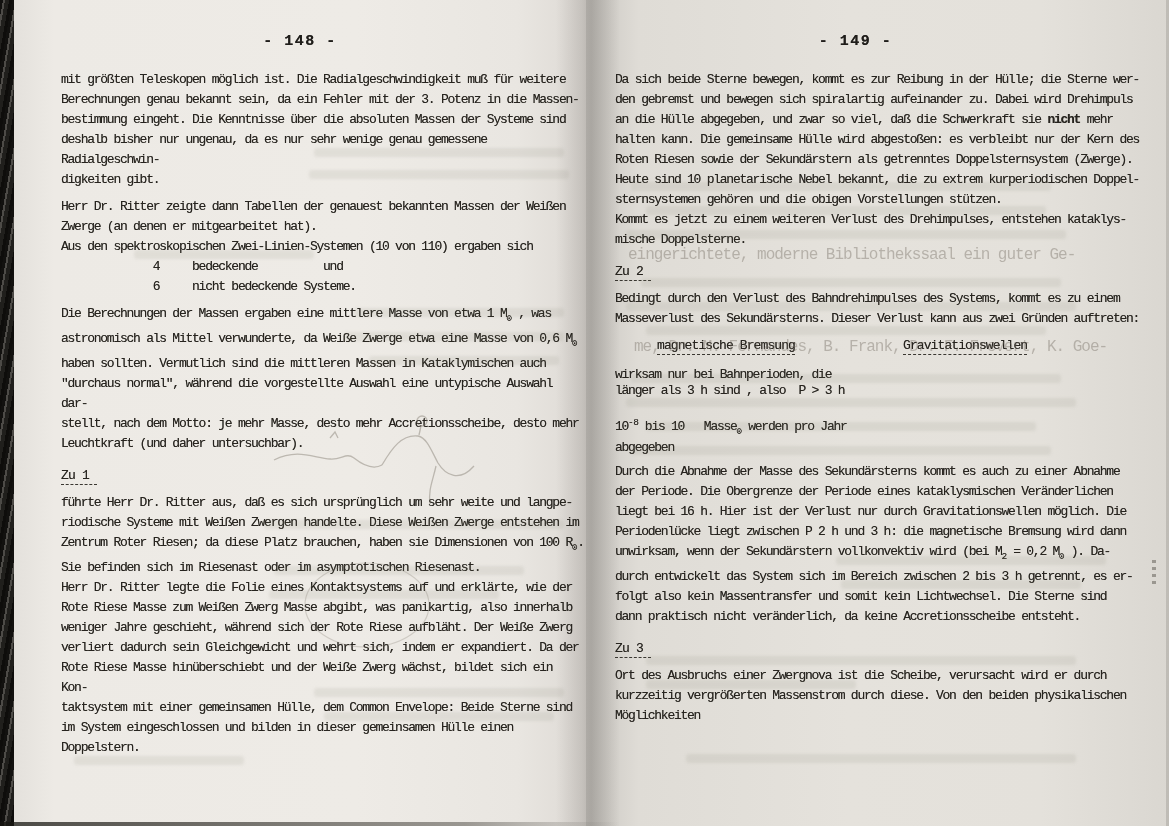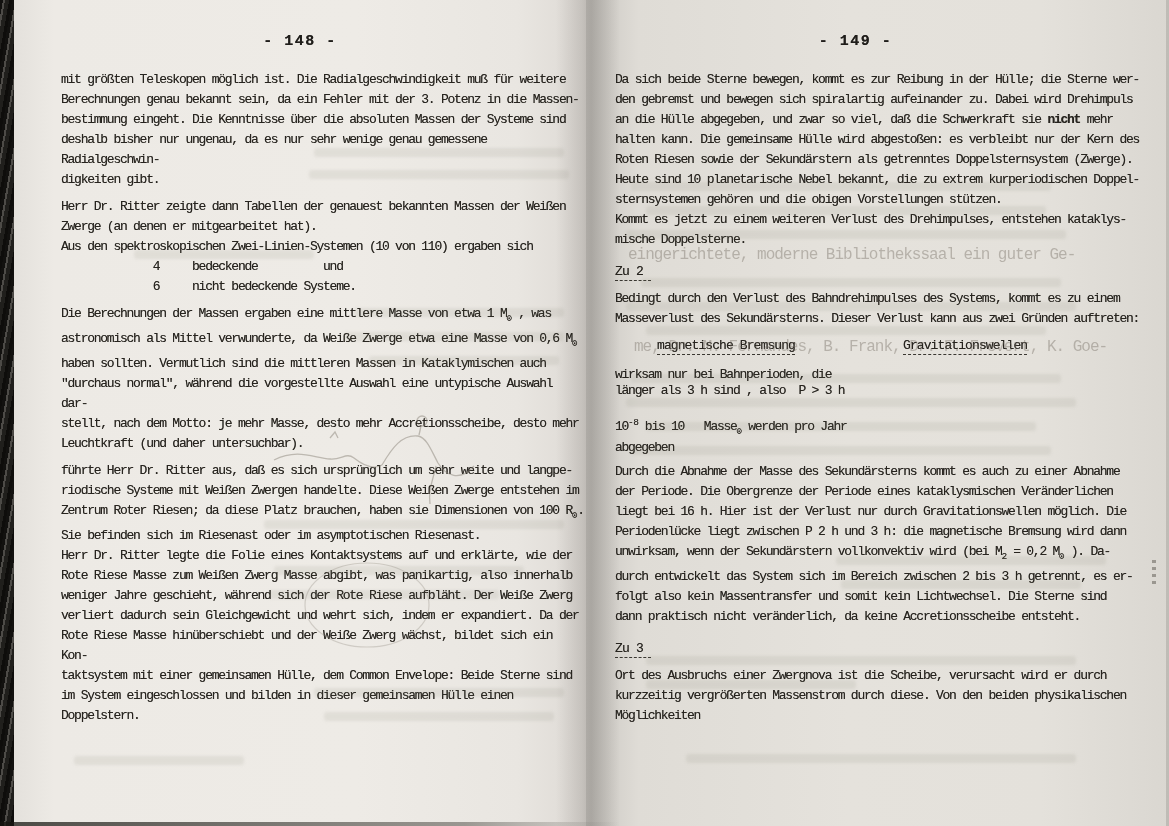--- a/index.html
+++ b/index.html
@@ -114,20 +114,21 @@
 Zwerge (an denen er mitgearbeitet hat).
 Aus den spektroskopischen Zwei-Linien-Systemen (10 von 110) ergaben sich
               4     bedeckende          und
               6     nicht bedeckende Systeme.</div>
         <div class="para">Die Berechnungen der Massen ergaben eine mittlere Masse von etwa 1 M<sub>⊙</sub> , was
 astronomisch als Mittel verwunderte, da Weiße Zwerge etwa eine Masse von 0,6 M<sub>⊙</sub>
 haben sollten. Vermutlich sind die mittleren Massen in Kataklymischen auch
 "durchaus normal", während die vorgestellte Auswahl eine untypische Auswahl dar-
 stellt, nach dem Motto: je mehr Masse, desto mehr Accretionsscheibe, desto mehr
 Leuchtkraft (und daher untersuchbar).</div>
+        <div class="subhead"><span>Zu 1</span></div>
         <div class="para">führte Herr Dr. Ritter aus, daß es sich ursprünglich um sehr weite und langpe-
 riodische Systeme mit Weißen Zwergen handelte. Diese Weißen Zwerge entstehen im
 Zentrum Roter Riesen; da diese Platz brauchen, haben sie Dimensionen von 100 R<sub>⊙</sub>.
 Sie befinden sich im Riesenast oder im asymptotischen Riesenast.
 Herr Dr. Ritter legte die Folie eines Kontaktsystems auf und erklärte, wie der
 Rote Riese Masse zum Weißen Zwerg Masse abgibt, was panikartig, also innerhalb
 weniger Jahre geschieht, während sich der Rote Riese aufbläht. Der Weiße Zwerg
 verliert dadurch sein Gleichgewicht und wehrt sich, indem er expandiert. Da der
 Rote Riese Masse hinüberschiebt und der Weiße Zwerg wächst, bildet sich ein Kon-
 taktsystem mit einer gemeinsamen Hülle, dem Common Envelope: Beide Sterne sind

